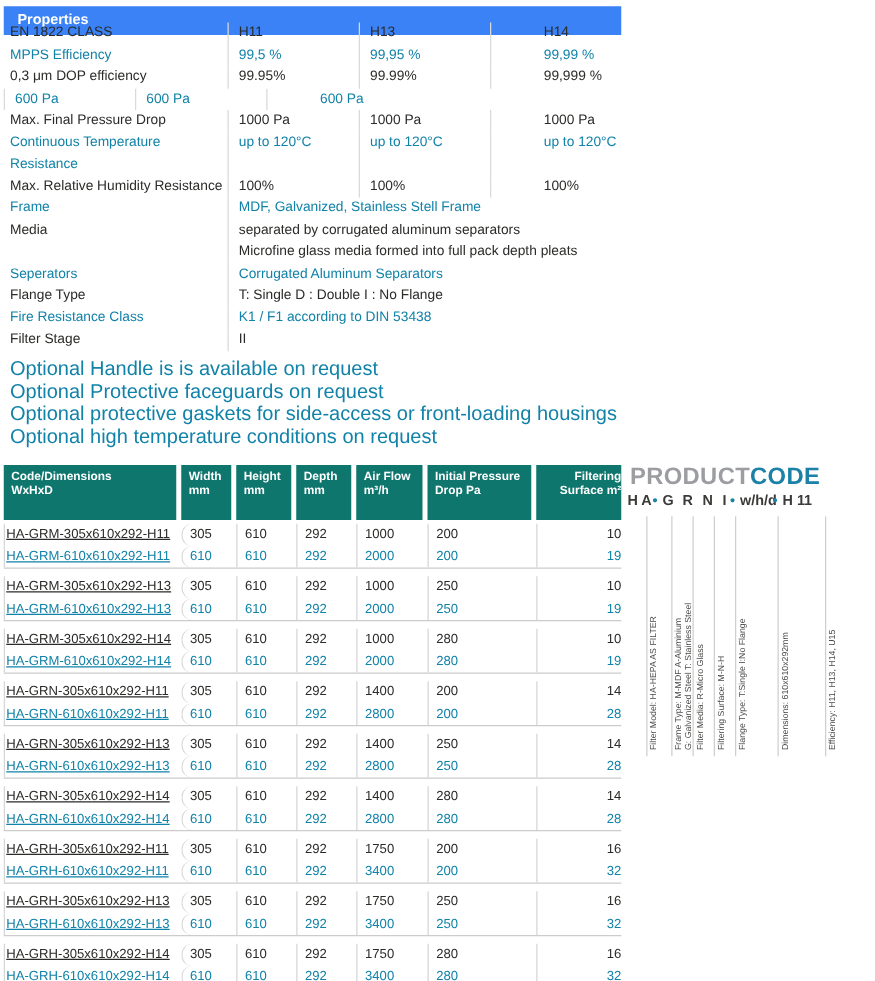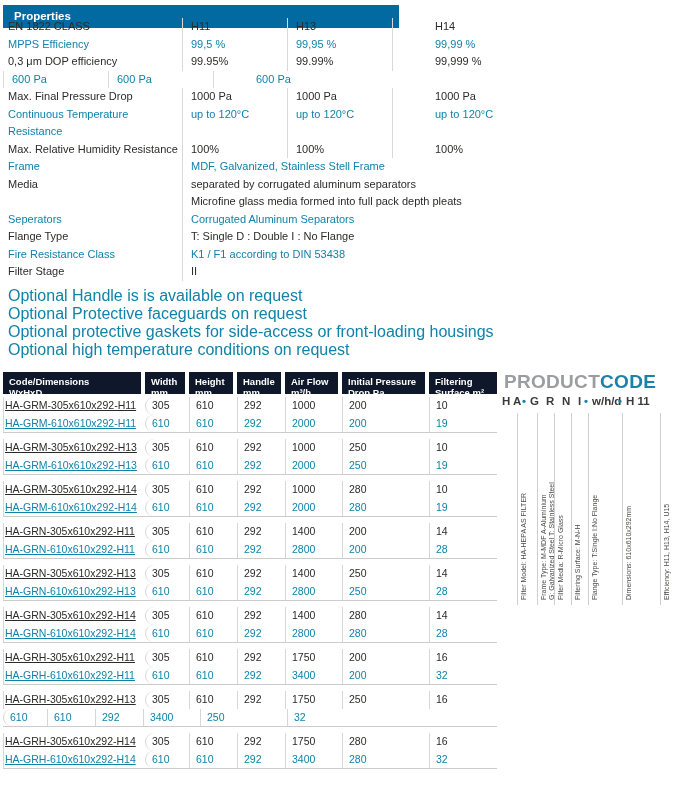--- a/index.html
+++ b/index.html
@@ -3,43 +3,43 @@
 <meta charset="utf-8">
 <style>
   html,body{margin:0;padding:0;}
   body{
     width:700px;height:785px;background:#ffffff;position:relative;
     font-family:"Liberation Sans","DejaVu Sans",sans-serif;
     color:#2b2b29;overflow:hidden;
   }
   
   .properties-bar{
-    position:absolute;left:3px;top:5px;width:396px;height:23px;
-    background:#0369a1;color:#ffffff;font-size:11.5px;font-weight:bold;
+    position:absolute;left:3px;top:5px;width:494px;height:23px;
+    background:#3b82f6;color:#ffffff;font-size:11.5px;font-weight:bold;
     line-height:23px;padding-left:11px;box-sizing:border-box;
   }
   .props-table{position:absolute;left:3px;top:18px;width:494px;}
   .prop-row{display:flex;font-size:11px;line-height:17.5px;color:#2b2b29;}
   .prop-row.teal{color:#1182a8;}
   .prop-label{width:179px;padding-left:5px;box-sizing:border-box;flex:none;}
   .prop-value{width:105px;flex:none;border-left:1px solid #d9d9d9;padding-left:8px;box-sizing:border-box;}
   .prop-value:last-child{width:110px;padding-left:42px;}
   .prop-span-value{flex:1;border-left:1px solid #d9d9d9;padding-left:8px;box-sizing:border-box;}
   
   .notes{position:absolute;left:3px;top:287px;width:494px;font-size:16px;color:#1182a8;}
   .note{line-height:18px;padding-left:5px;}
   
   .spec-table{position:absolute;left:3px;top:372px;width:494px;}
   .thead{display:flex;margin-bottom:3px;}
   .hcell{box-sizing:border-box;padding-right:4px;flex:none;}
   .hcell:last-child{padding-right:0;}
-  .hc-in{background:#0f172a;color:#ffffff;font-size:9.5px;font-weight:bold;
-         line-height:11px;height:22px;padding:4px 0 0 6px;box-sizing:border-box;}
+  .hc-in{background:#0f766e;color:#ffffff;font-size:9.5px;font-weight:bold;
+         line-height:11px;height:44px;padding:4px 0 0 6px;box-sizing:border-box;}
   .c0{width:142px;} .c1{width:44px;border-radius:14px;} .c2{width:48px;} .c3{width:48px;}
-  .c4{width:57px;} .c5{width:87px;} .c6{width:68px;}
+  .c4{width:57px;} .c5{width:87px;} .c6{width:68px;text-align:right;}
   .tgroup{border-bottom:1px solid #cccccc;margin-bottom:6px;}
   .trow{display:flex;font-size:10.5px;line-height:17.5px;color:#2b2b29;}
   .trow.teal{color:#1182a8;}
   .tcell{box-sizing:border-box;border-left:1px solid #d6d6d6;padding-left:6px;flex:none;
          white-space:nowrap;overflow:hidden;}
   .tcell.code{padding-left:1px;text-decoration:underline;}
   
   .pc-title{position:absolute;left:504px;top:371px;font-size:19px;font-weight:bold;letter-spacing:0.3px;white-space:nowrap;}
   .pc-gray{color:#9b9da0;} .pc-teal{color:#1c81a7;}
   .pc-letter{position:absolute;top:395px;font-size:11.5px;font-weight:bold;color:#3a3a38;white-space:nowrap;}
@@ -158,21 +158,21 @@
         </div>
       </div>
       <div class="hcell c2">
         <div class="hc-in">
           <div>Height</div>
           <div>mm</div>
         </div>
       </div>
       <div class="hcell c3">
         <div class="hc-in">
-          <div>Handle</div>
+          <div>Depth</div>
           <div>mm</div>
         </div>
       </div>
       <div class="hcell c4">
         <div class="hc-in">
           <div>Air Flow</div>
           <div>m³/h</div>
         </div>
       </div>
       <div class="hcell c5">
@@ -333,20 +333,21 @@
         <div class="trow">
           <div class="tcell code c0">HA-GRH-305x610x292-H13</div>
           <div class="tcell c1">305</div>
           <div class="tcell c2">610</div>
           <div class="tcell c3">292</div>
           <div class="tcell c4">1750</div>
           <div class="tcell c5">250</div>
           <div class="tcell c6">16</div>
         </div>
         <div class="trow teal">
+          <div class="tcell code c0">HA-GRH-610x610x292-H13</div>
           <div class="tcell c1">610</div>
           <div class="tcell c2">610</div>
           <div class="tcell c3">292</div>
           <div class="tcell c4">3400</div>
           <div class="tcell c5">250</div>
           <div class="tcell c6">32</div>
         </div>
       </div>
       <div class="tgroup">
         <div class="trow">

